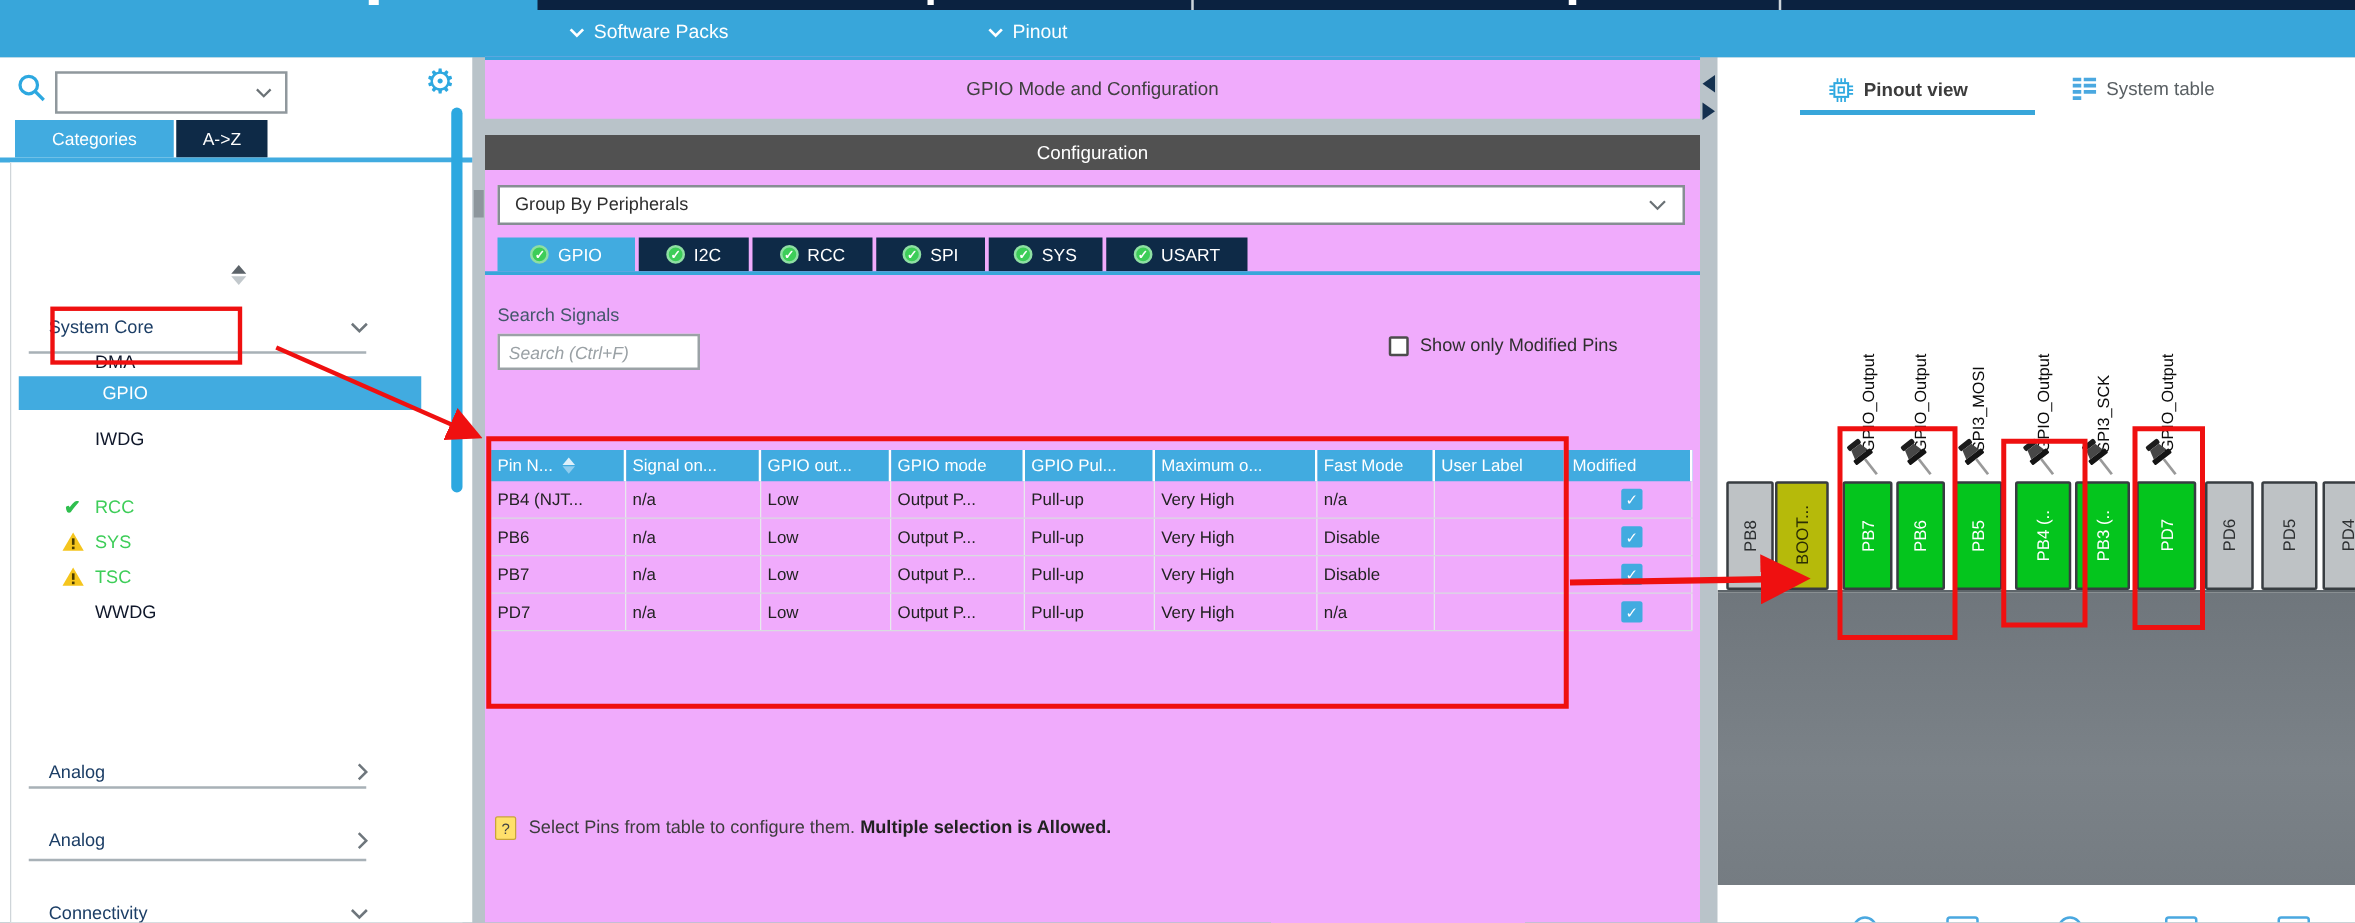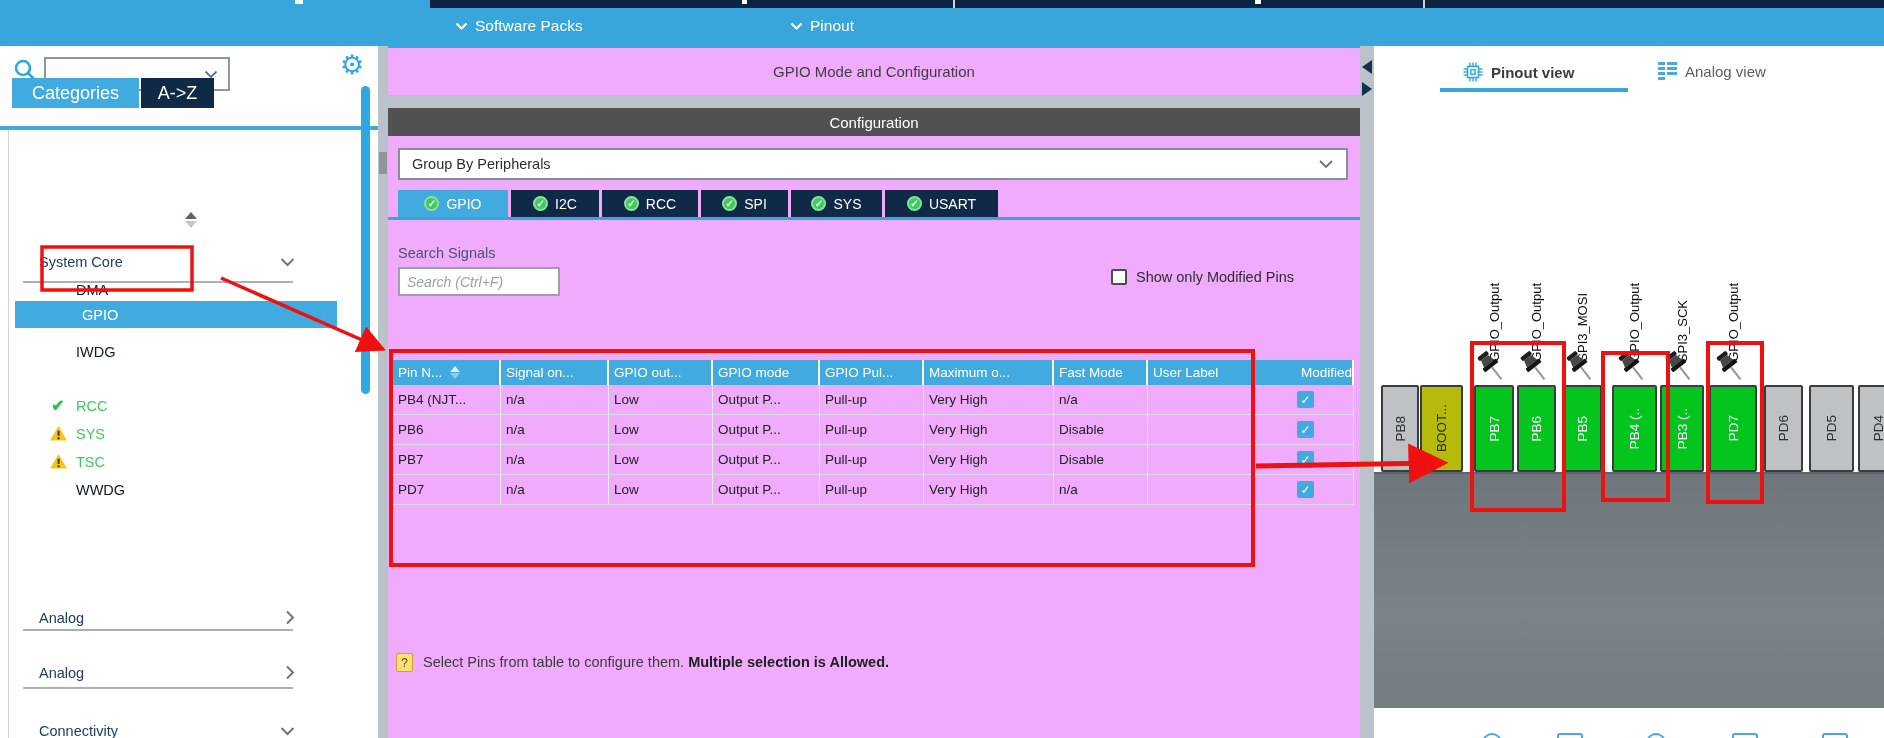--- a/index.html
+++ b/index.html
@@ -12,21 +12,21 @@
   #topstrip .navy { position:absolute; left:430px; top:0; width:1454px; height:8px; background:#0b2240; }
   #topstrip .sep { position:absolute; top:0; width:2px; height:8px; background:#cdd5da; }
   #topstrip .frag { position:absolute; top:0; height:4px; background:#fff; }
   #bluebar { left:0; top:8px; width:1884px; height:38px; background:#38a6da; color:#fff; }
   .bluebar-item { position:absolute; top:9px; display:flex; align-items:center; gap:7px; font-size:15.5px; color:#fff; }
 
   
   #sidebar { left:0; top:46px; width:378px; height:692px; background:#fff; }
   #search-combo { position:absolute; left:44px; top:11px; width:186px; height:34px; background:#fff; border:2px solid #90989d; display:flex; align-items:center; justify-content:flex-end; padding-right:10px; }
   #gear { position:absolute; left:340px; top:6px; font-size:27px; color:#2da8e0; line-height:1; }
-  .side-tab { position:absolute; top:32px; height:30px; display:flex; align-items:center; justify-content:center; color:#fff; font-size:18px; }
+  .side-tab { position:absolute; top:50px; height:30px; display:flex; align-items:center; justify-content:center; color:#fff; font-size:14px; }
   #tab-categories { left:12px; width:127px; background:#41abe0; }
   #tab-az { left:141px; width:73px; background:#0e2a47; }
   #side-underline { position:absolute; left:0; top:80px; width:378px; height:4px; background:#41abe0; }
   #tree { position:absolute; left:8px; top:84px; width:362px; height:608px; background:#fff; border-left:1px solid #cfd5d9; }
   .tree-row { position:absolute; left:0; width:100%; height:27px; display:flex; align-items:center; }
   .sec-label { color:#1c3e66; font-size:14.5px; margin-left:30px; flex:1; }
   .sec-chev { margin-right:75px; }
   .divider { position:absolute; left:14px; width:270px; height:2px; background:#a8b1b7; }
   .tree-item { font-size:14.5px; color:#0f172a; padding-left:67px; width:100%; height:100%; display:flex; align-items:center; gap:8px; }
   .tree-item.green { color:#3dcd58; }
@@ -316,21 +316,21 @@
         </div>
         <div class="hc" style="width: 130px;">
           <span>Maximum o...</span>
         </div>
         <div class="hc" style="width: 94px;">
           <span>Fast Mode</span>
         </div>
         <div class="hc" style="width: 105px;">
           <span>User Label</span>
         </div>
-        <div class="hc" style="width: 101px; justify-content: flex-end;">
+        <div class="hc" style="width: 101px; justify-content: flex-start;">
           <span>Modified</span>
         </div>
       </div>
       <div class="t-row">
         <div class="tc" style="width: 108px;">
           <span>PB4 (NJT...</span>
         </div>
         <div class="tc" style="width: 108px;">
           <span>n/a</span>
         </div>
@@ -483,21 +483,21 @@
       <g fill="#4aa8e0">
         <rect x="0" y="0" width="7" height="3"></rect>
           <rect x="9" y="0" width="10" height="3"></rect>
         <rect x="0" y="5" width="7" height="3"></rect>
           <rect x="9" y="5" width="10" height="3"></rect>
         <rect x="0" y="10" width="7" height="3"></rect>
           <rect x="9" y="10" width="10" height="3"></rect>
         <rect x="0" y="15" width="7" height="3"></rect>
       </g>
     </svg>
-    <span class="t">Analog view</span>
+    <span class="t">System table</span>
   </div>
   <div id="pins-layer">
       <div class="pin gray" style="left: 7px; width: 38px;">
         <span>PB8</span>
       </div>
       <div class="pin boot" style="left: 46px; width: 43px;">
         <span>BOOT...</span>
       </div>
       <div class="pin green" style="left: 100px; width: 40px;">
         <span>PB7</span>

